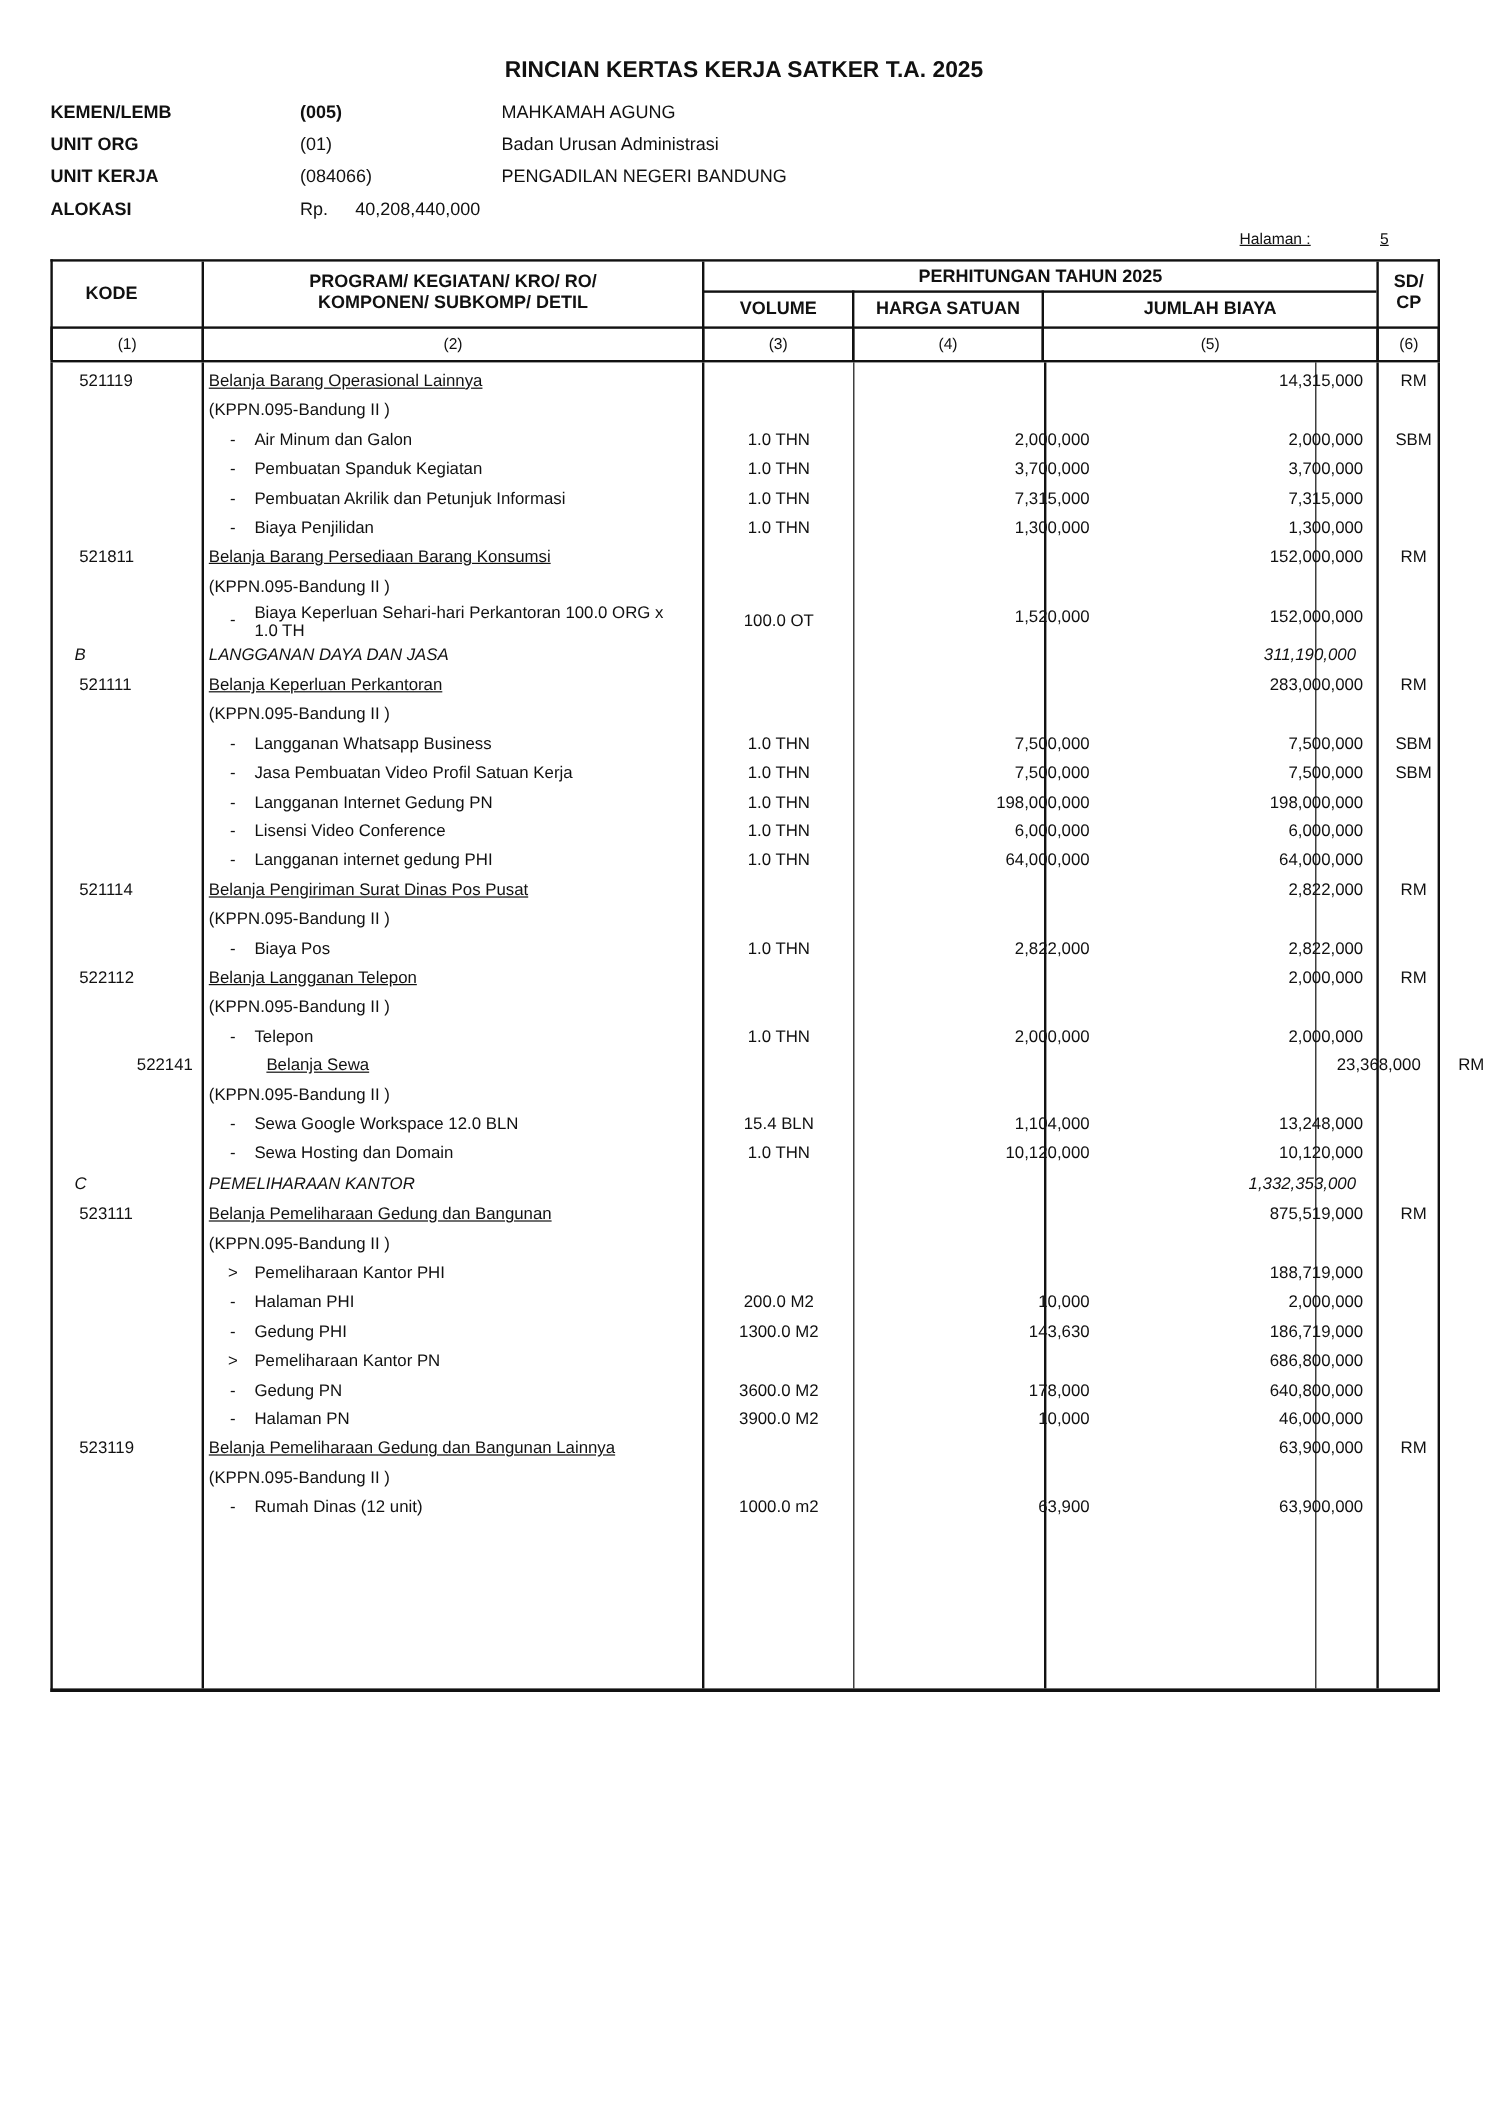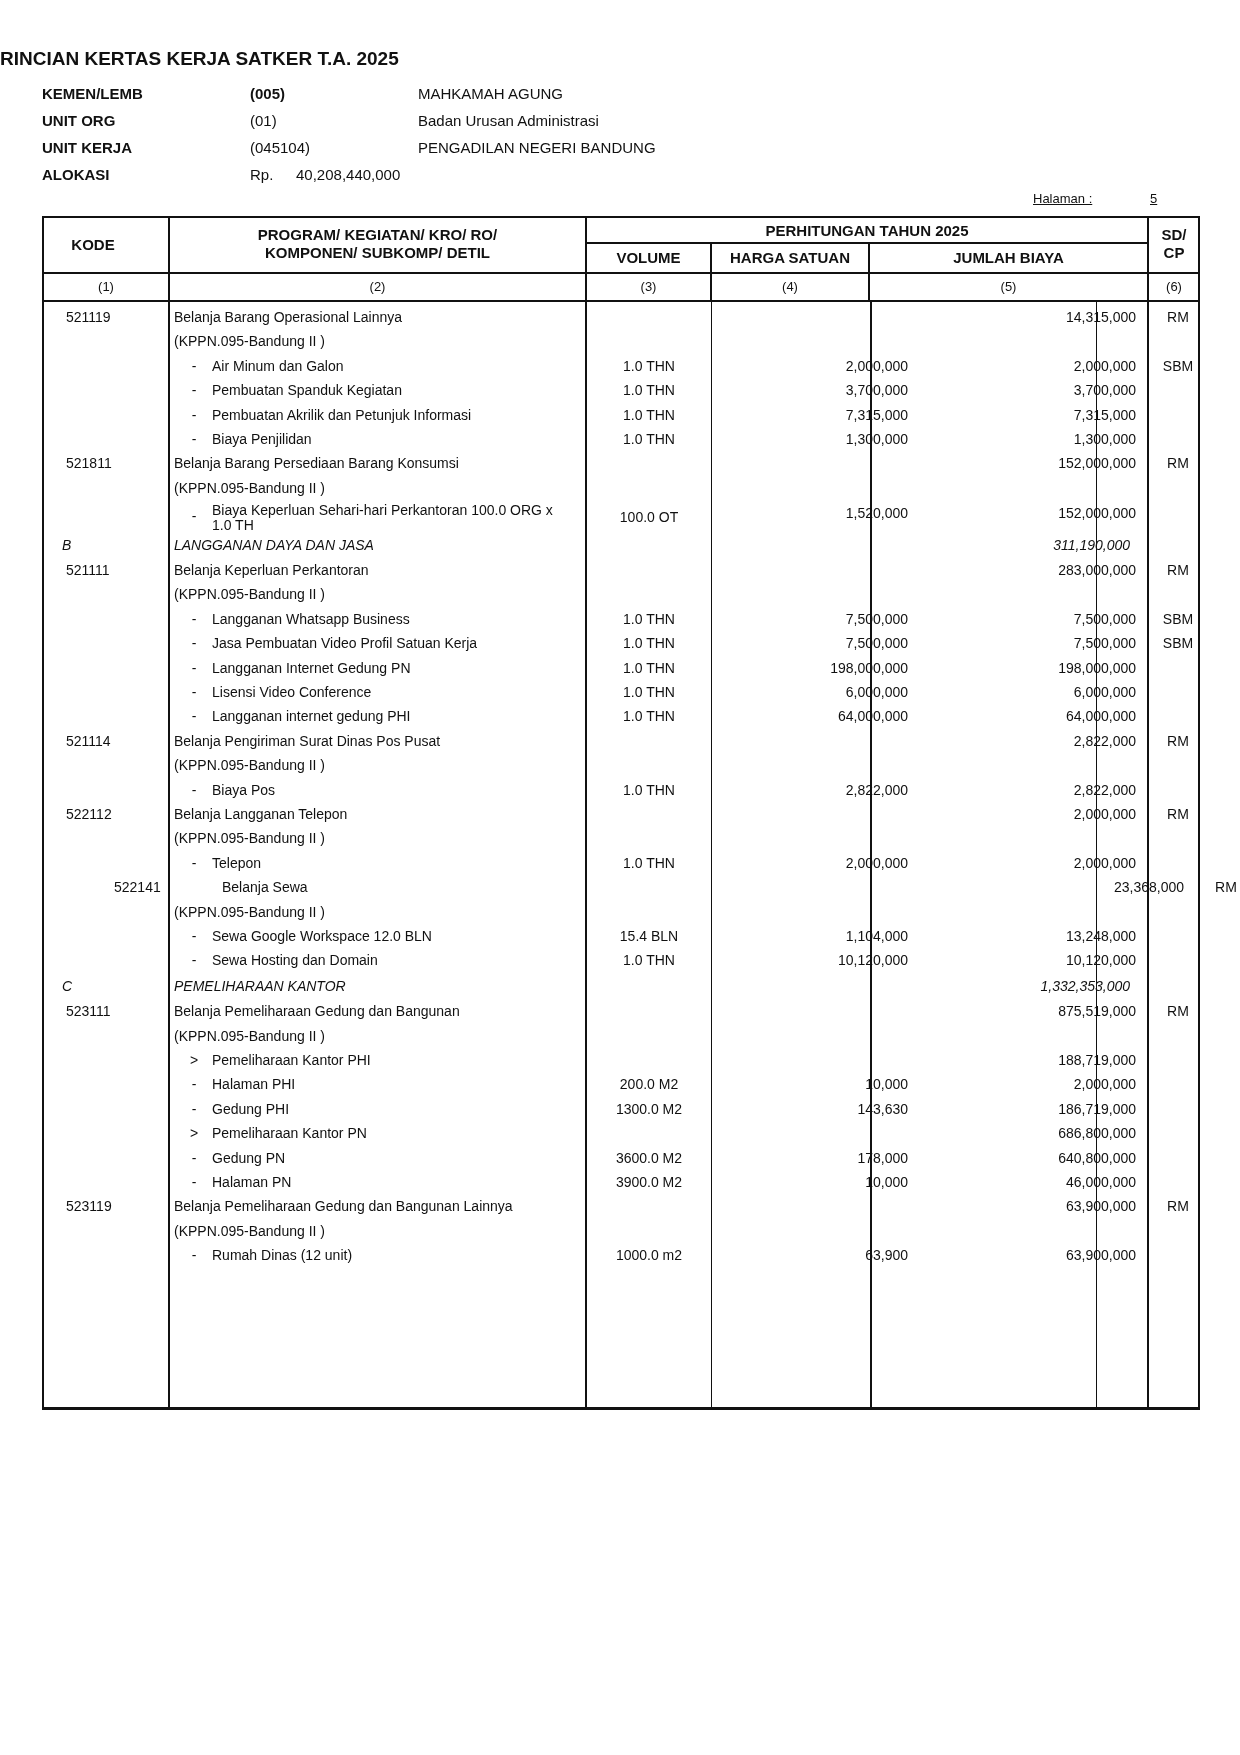--- a/index.html
+++ b/index.html
@@ -1,17 +1,17 @@
 <!DOCTYPE html>
 <html><head>
 <meta charset="utf-8">
 <style>
   html, body { margin: 0; padding: 0; background: #ffffff; }
   body { width: 1240px; height: 1755px; position: relative; font-family: "Liberation Sans", sans-serif; color: #111; }
-  .title { position: absolute; top: 48px; left: 0; width: 1240px; font-weight: bold; font-size: 19px; }
+  .title { position: absolute; top: 48px; left: 0; width: 1240px; text-align: center; font-weight: bold; font-size: 19px; }
   .meta { position: absolute; left: 42px; top: 80px; font-size: 15px; }
   .meta-row { height: 27px; line-height: 27px; position: relative; }
   .meta-label { position: absolute; left: 0; width: 200px; font-weight: bold; }
   .meta-code { position: absolute; left: 208px; width: 160px; }
   .meta-code.bold { font-weight: bold; }
   .meta-value { position: absolute; left: 376px; white-space: nowrap; }
   .alok-prefix { position: absolute; left: 208px; }
   .alok-amount { position: absolute; left: 254px; }
   .halaman { position: absolute; top: 191px; left: 1033px; font-size: 13px; }
   .halaman span { text-decoration: underline; text-align: right; }
@@ -27,21 +27,21 @@
   .numrow .nc { position: absolute; top: 0; height: 26px; line-height: 26px; text-align: center; }
 
   .tbody { position: relative; border-left: 2px solid #111; border-right: 2px solid #111; border-bottom: 3px solid #111; height: 1105px; }
   .col-line { position: absolute; top: 0; bottom: 0; border-left: 2px solid #111; }
   .col-line.thin { border-left: 1px solid #111; }
   .row { position: absolute; left: 0; right: 0; font-size: 14px; height: 27px; }
   .row > div { position: absolute; top: 0; height: 27px; line-height: 27px; white-space: nowrap; }
   .c-kode { left: 22px; }
   .c-kode.italic { left: 18px; font-style: italic; }
   .c-uraian { left: 130px; }
-  .c-uraian.account { }
+  .c-uraian.account { text-decoration: underline; }
   .c-uraian.section { font-style: italic; }
   .c-bullet { left: 140px; width: 20px; text-align: center; }
   .c-item { left: 168px; }
   .c-item.wrap { white-space: normal; line-height: 15px !important; width: 360px; top: 4px !important; }
   .c-vol { left: 544px; width: 122px; text-align: center; }
   .c-harga { left: 670px; width: 194px; text-align: right; }
   .c-jumlah { left: 870px; width: 222px; text-align: right; }
   .c-jumlah.italic { font-style: italic; width: 216px; }
   .c-sd { left: 1110px; width: 48px; text-align: center; }
 </style>
@@ -56,21 +56,21 @@
     <span class="meta-code bold">(005)</span>
     <span class="meta-value">MAHKAMAH AGUNG</span>
   </div>
   <div class="meta-row">
     <span class="meta-label">UNIT ORG</span>
     <span class="meta-code">(01)</span>
     <span class="meta-value">Badan Urusan Administrasi</span>
   </div>
   <div class="meta-row">
     <span class="meta-label">UNIT KERJA</span>
-    <span class="meta-code">(045104)</span>
+    <span class="meta-code">(084066)</span>
     <span class="meta-value">PENGADILAN NEGERI BANDUNG</span>
   </div>
   <div class="meta-row">
     <span class="meta-label">ALOKASI</span>
     <span class="alok-prefix">Rp.</span>
     <span class="alok-amount">40,208,440,000</span>
   </div>
 </div>
 
 <div class="halaman">

